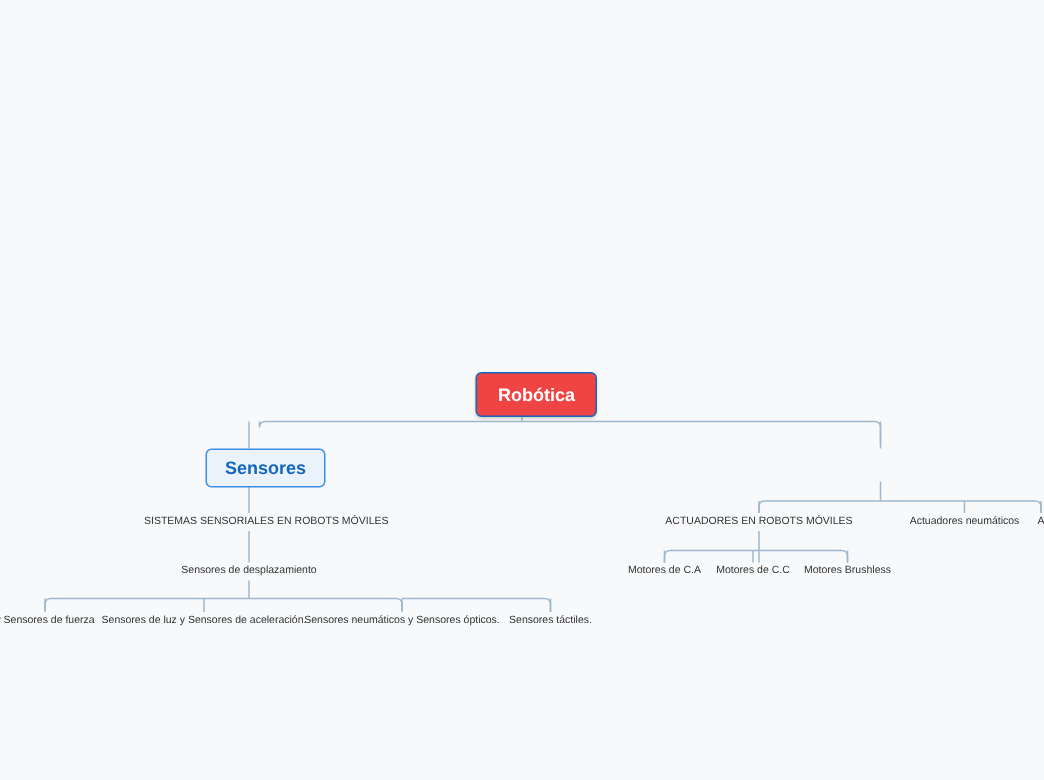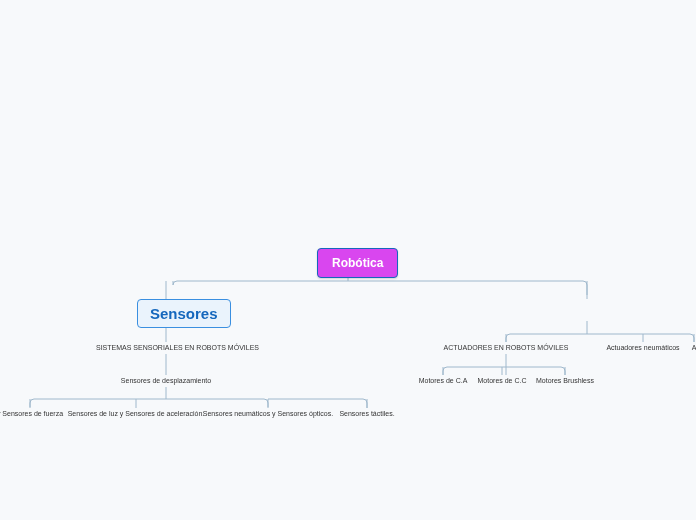--- a/index.html
+++ b/index.html
@@ -21,38 +21,38 @@
     width: 696px;
     height: 520px;
   }
   .node {
     position: absolute;
     box-sizing: border-box;
     white-space: nowrap;
   }
   
   .node-root {
-    background: #d946ef;
+    background: #ef4444;
     border: 1px solid #1567bd;
     border-radius: 4px;
     color: #ffffff;
     font-weight: bold;
     font-size: 12px;
     padding: 7px 14px;
     text-align: center;
     box-shadow: 0 1px 2px rgba(0,0,0,0.15);
   }
   
   .node-l1 {
     background: #eaf3fc;
     border: 1px solid #3a8fe0;
     border-radius: 4px;
     color: #1567bd;
     font-weight: bold;
-    font-size: 15px;
+    font-size: 12px;
     padding: 5px 12px;
     text-align: center;
   }
   
   .node-text {
     color: #333333;
     font-size: 7px;
     text-align: center;
     line-height: 1.2;
   }

